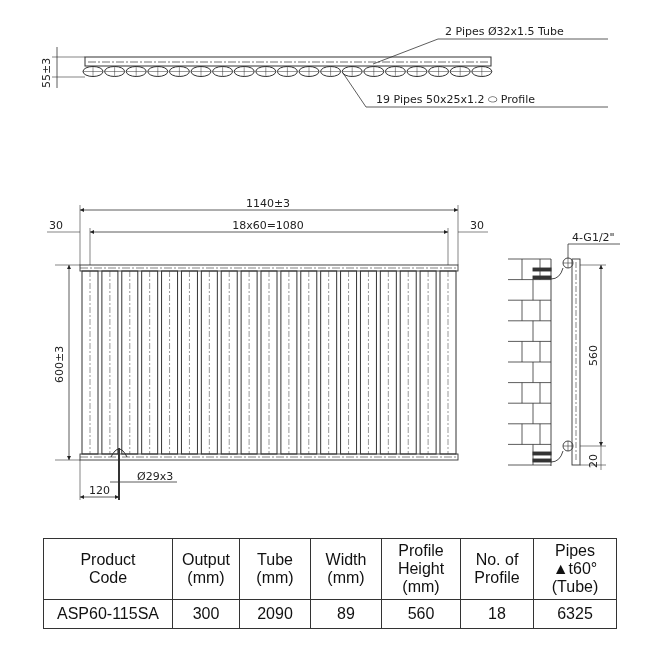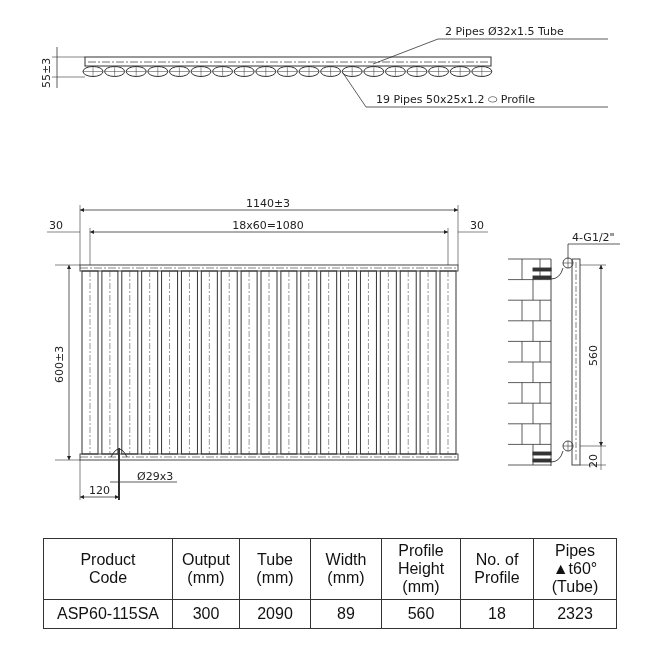--- a/index.html
+++ b/index.html
@@ -257,16 +257,16 @@
     </tr>
   </thead>
   <tbody>
     <tr>
       <td>ASP60-115SA</td>
       <td>300</td>
       <td>2090</td>
       <td>89</td>
       <td>560</td>
       <td>18</td>
-      <td>2323</td>
+      <td>6325</td>
     </tr>
   </tbody>
 </table>
 
 </body></html>

